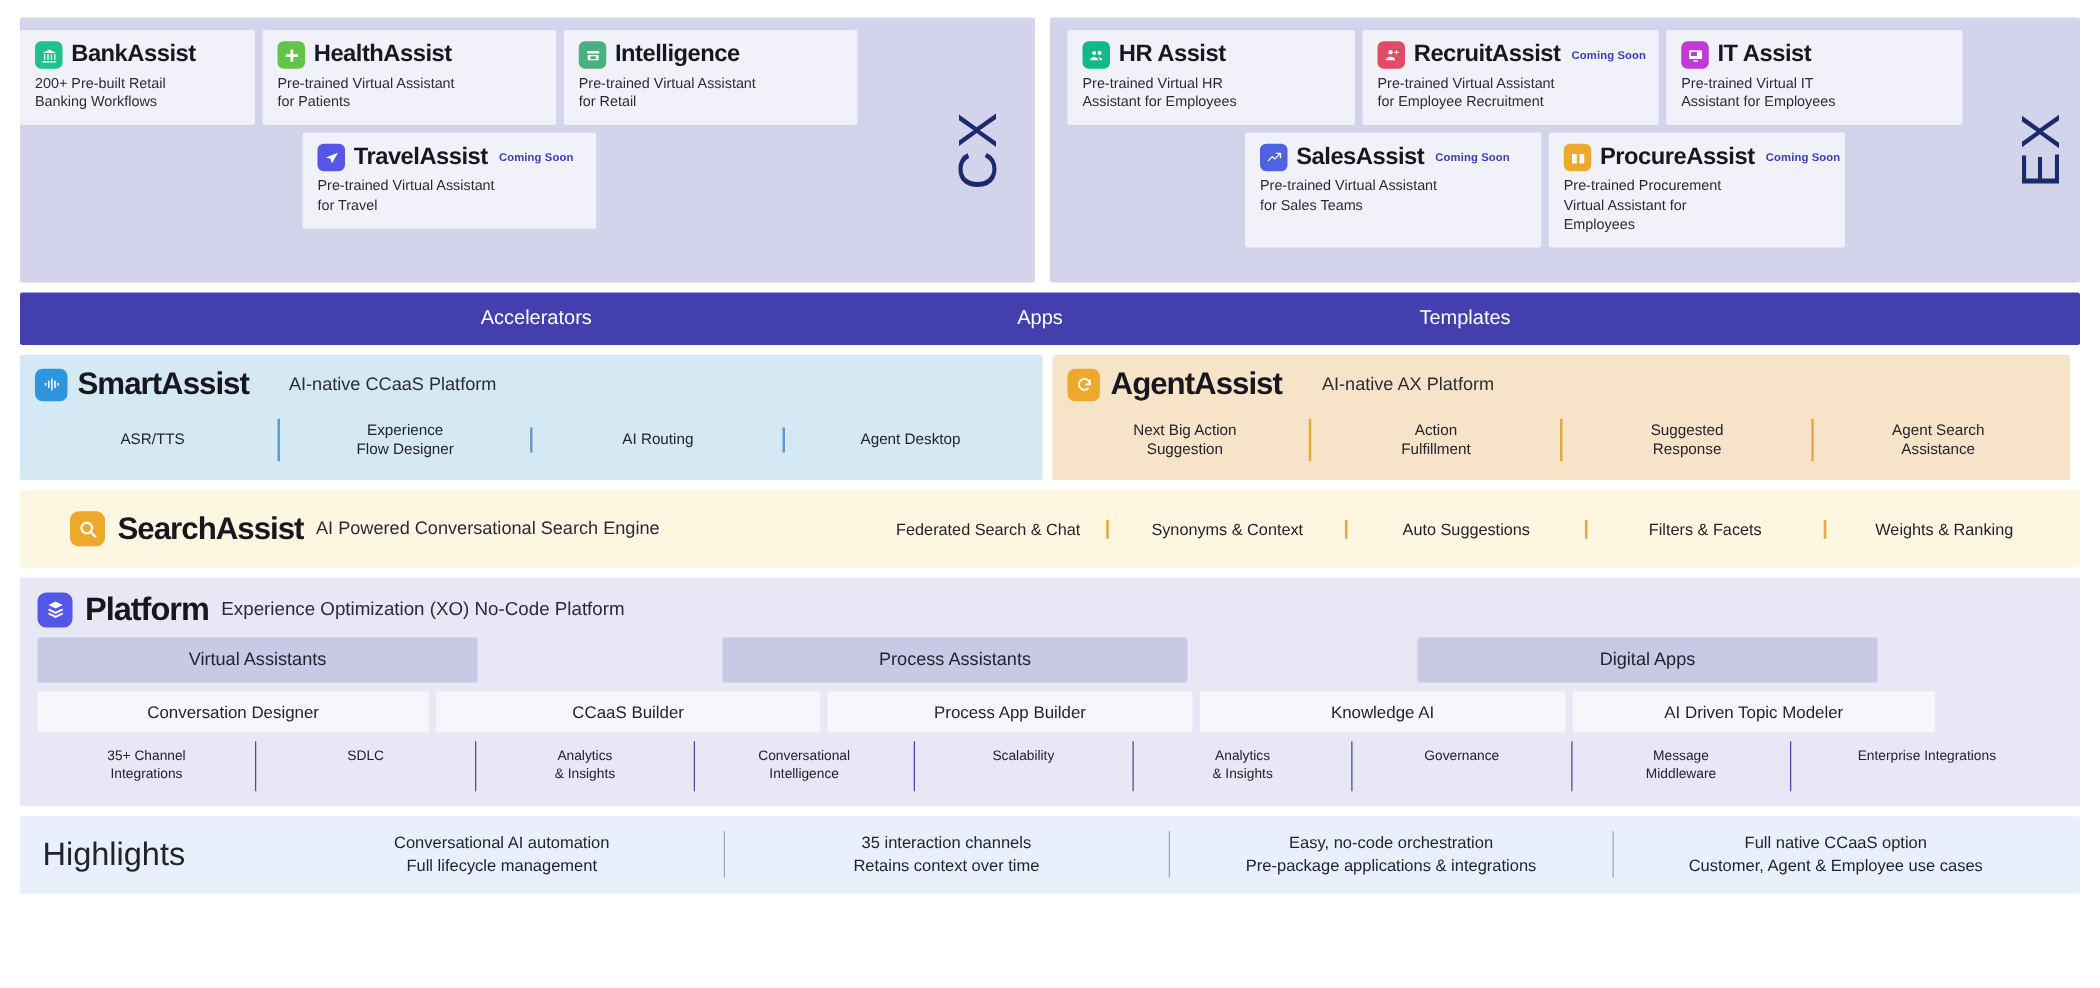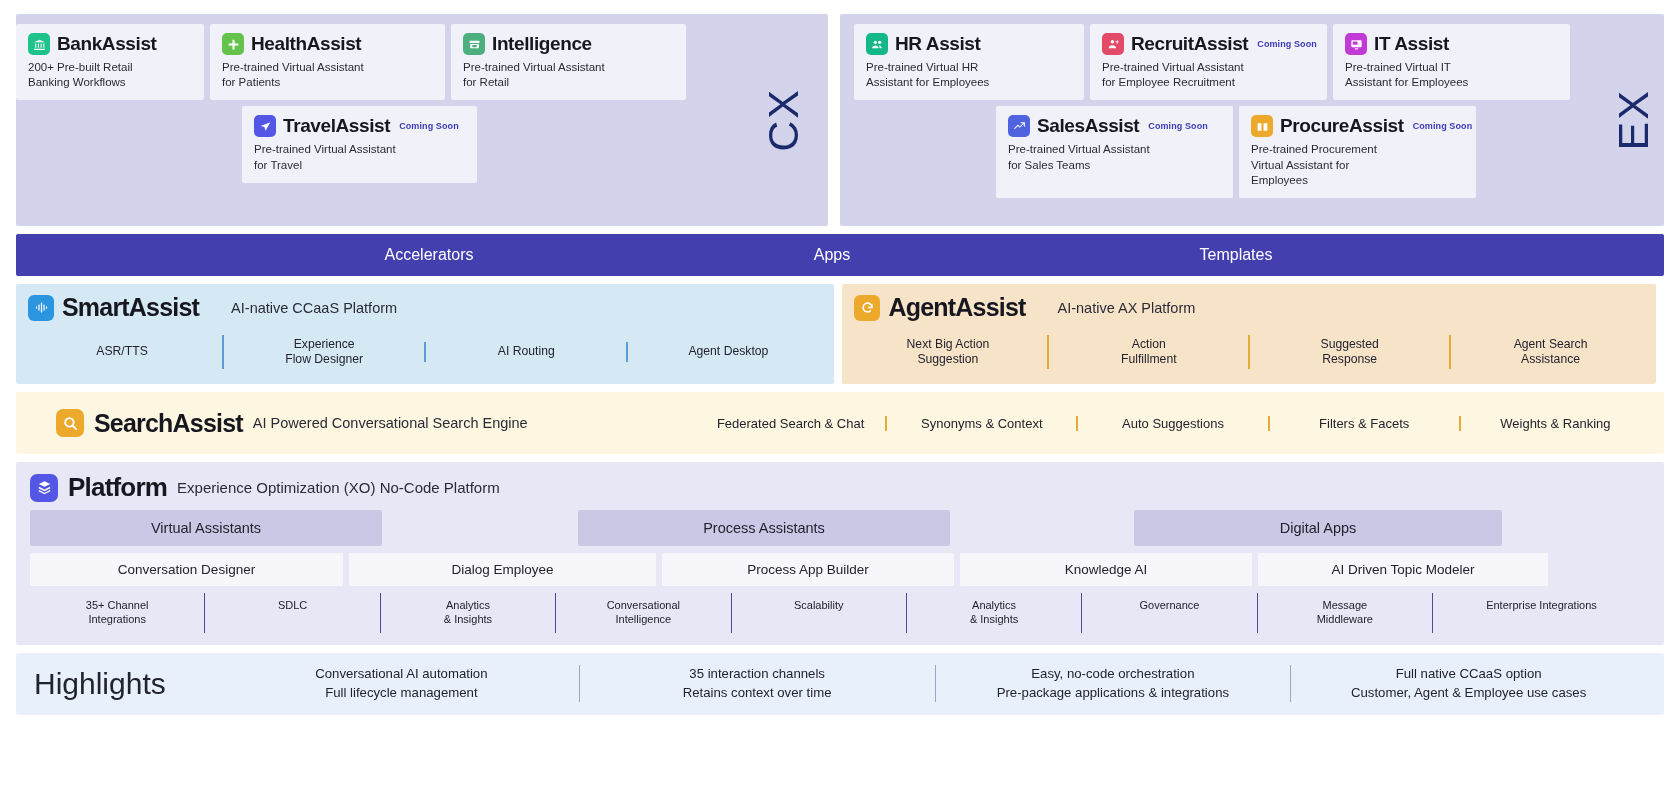--- a/index.html
+++ b/index.html
@@ -99,21 +99,21 @@
 
   .plat-sub { display:flex; gap:6px; }
   .psub { background:#f6f6fb; text-align:center; font-size:13.5px; color:#23232e; padding:9px 0; border-radius:1px; }
 
   .plat-leaves { display:flex; }
   .pleaf { text-align:center; font-size:11px; line-height:1.25; color:#23232e; padding:6px 2px; }
   .pleaf + .pleaf { border-left:1.5px solid #4a4a9e; }
 
   
   .highlights { height:62px; background:#e8f1fb; border-radius:2px; display:flex; align-items:center; padding:0 18px; }
-  .hl-title { font-size:30px; color:#23232e; width:190px; }
+  .hl-title { font-size:26px; color:#23232e; width:190px; }
   .hl-items { flex:1; display:flex; align-items:center; }
   .hl { flex:1; text-align:center; font-size:13.2px; line-height:1.42; color:#23232e; }
   .hl + .hl { border-left:1.5px solid #9aa7c4; }
 </style>
 </head>
 <body>
 
 <div class="page">
 
   <div class="top-row">
@@ -249,21 +249,21 @@
       <div class="vlabel">
         <span>EX</span>
       </div>
     </div>
 
   </div>
 
   <div class="purple-bar" id="banner" style="background: rgb(67, 63, 174);">
       <div class="seg" style="left: 413px;">Accelerators</div>
       <div class="seg" style="left: 816px;">Apps</div>
-      <div class="seg" style="left: 1220px;">Templates</div>
+      <div class="seg" style="left: 1156px;">Templates</div>
     </div>
 
   <div class="assist-row" id="assist-row">
       <div class="assist a-smart" style="background: rgb(213, 233, 245); --divider: #5b9dd4;">
         <div class="assist-head">
           <div class="assist-logo">
             <span class="assist-ico" style="background: rgb(43, 149, 224);">
               <svg width="15" height="15" viewBox="0 0 24 24" fill="#fff">
                 <rect x="3" y="10" width="2" height="4" rx="1"></rect>
                 <rect x="7" y="7" width="2" height="10" rx="1"></rect>
@@ -340,21 +340,21 @@
     </div>
     <div class="plat-groups" id="plat-groups">
         <div class="pgroup" style="width: 352px;">Virtual Assistants</div>
         <div class="pgroup pgap" style="width: 196px;"></div>
         <div class="pgroup" style="width: 372px;">Process Assistants</div>
         <div class="pgroup pgap" style="width: 184px;"></div>
         <div class="pgroup" style="width: 368px;">Digital Apps</div>
       </div>
     <div class="plat-sub" id="plat-sub">
         <div class="psub" style="width: 313px;">Conversation Designer</div>
-        <div class="psub" style="width: 307px;">Dialog Employee</div>
+        <div class="psub" style="width: 307px;">CCaaS Builder</div>
         <div class="psub" style="width: 292px;">Process App Builder</div>
         <div class="psub" style="width: 292px;">Knowledge AI</div>
         <div class="psub" style="width: 290px;">AI Driven Topic Modeler</div>
       </div>
     <div class="plat-leaves" id="plat-leaves">
         <div class="pleaf" style="flex: 1 1 0%;">35+ Channel<br>Integrations</div>
         <div class="pleaf" style="flex: 1 1 0%;">SDLC</div>
         <div class="pleaf" style="flex: 1 1 0%;">Analytics<br>&amp; Insights</div>
         <div class="pleaf" style="flex: 1 1 0%;">Conversational<br>Intelligence</div>
         <div class="pleaf" style="flex: 1 1 0%;">Scalability</div>

